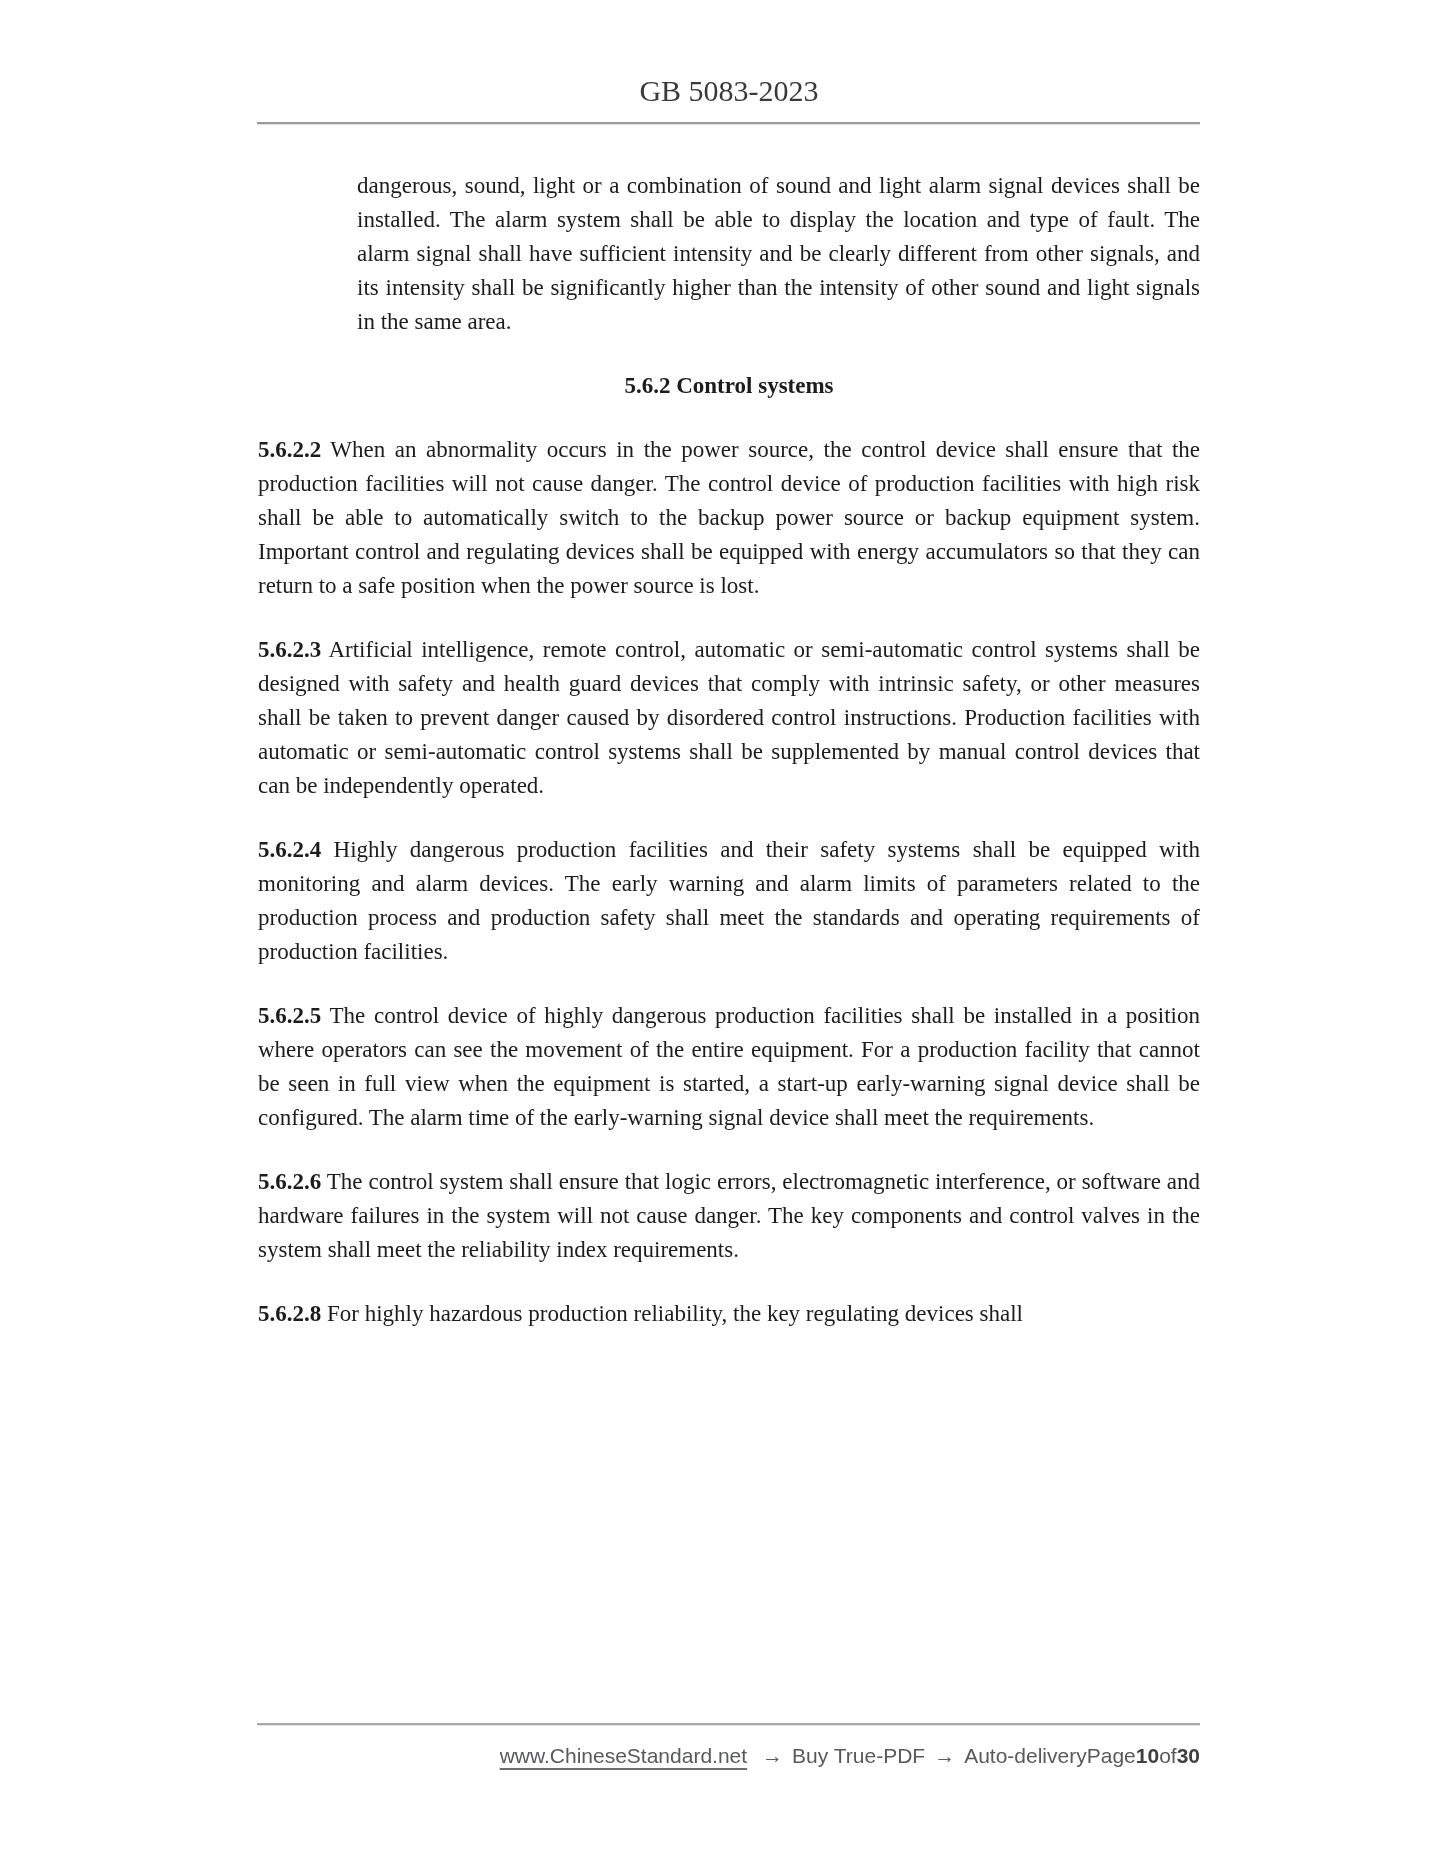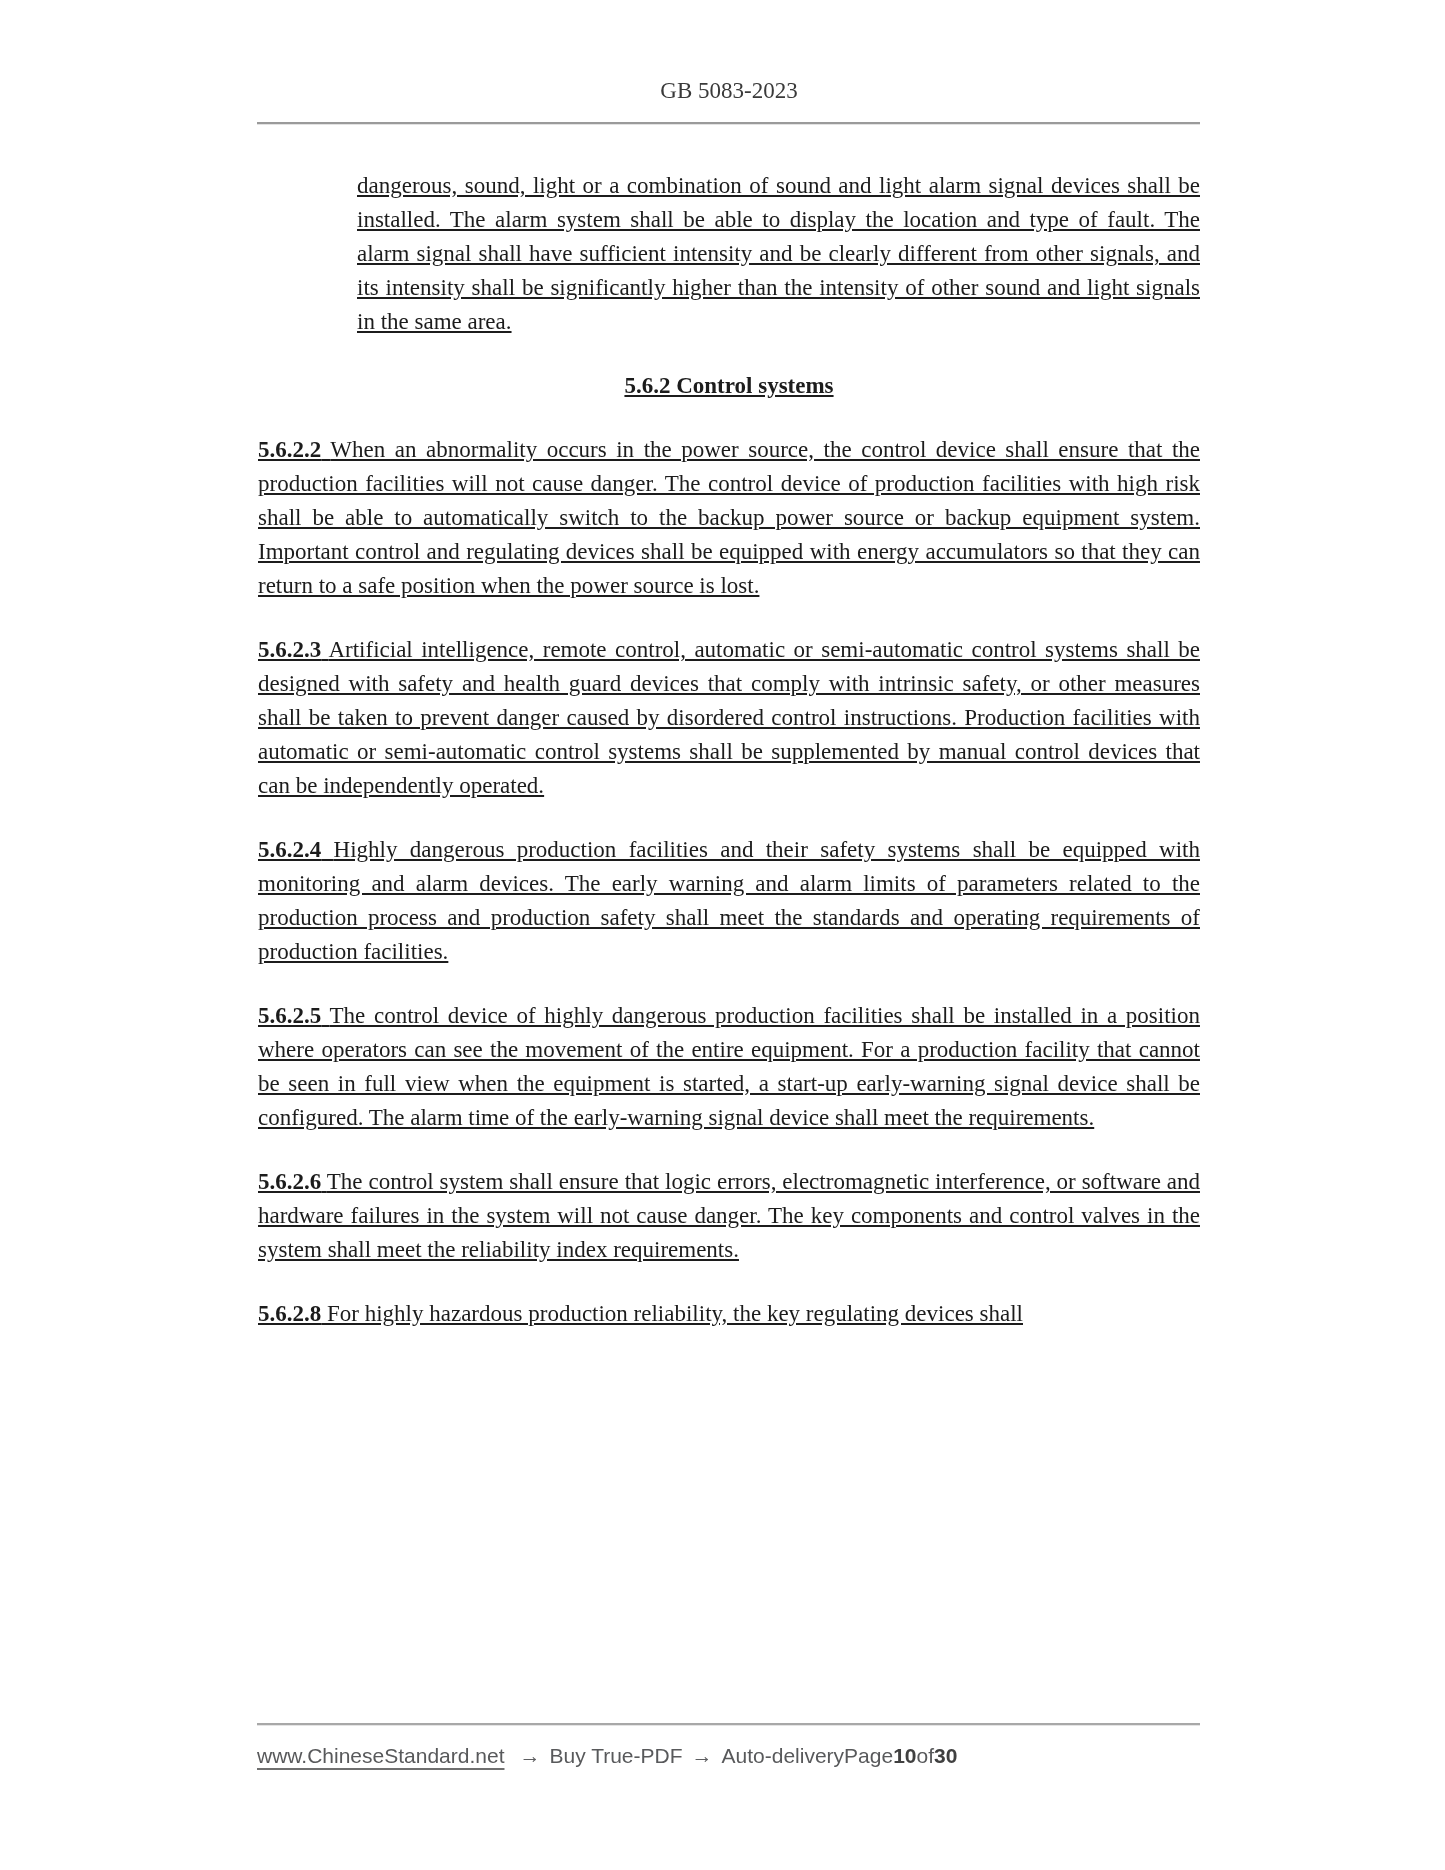--- a/index.html
+++ b/index.html
@@ -11,42 +11,41 @@
     font-family: "Liberation Serif", serif;
     color: #1c1c1c;
     overflow: hidden;
   }
   .page-header {
     position: absolute;
     top: 76px;
     left: 258px;
     width: 942px;
     text-align: center;
-    font-size: 23px;
+    font-size: 30px;
     line-height: 30px;
     color: #3a3a3a;
   }
   .header-rule {
     position: absolute;
     top: 122px;
     left: 257px;
     width: 943px;
     height: 0;
     border-top: 2px solid #9a9a9a;
     border-bottom: 1px solid #e2e2e2;
   }
   .content-area {
     position: absolute;
     top: 169px;
     left: 258px;
     width: 942px;
     font-size: 23px;
     line-height: 34px;
     text-align: justify;
-    text-decoration: underline;
   }
   .content-area p { margin: 0 0 30px 0; }
   .intro { margin-left: 99px !important; }
   .section-heading {
     font-size: 23px;
     line-height: 34px;
     font-weight: bold;
     margin: 0 0 30px 0;
     text-align: center;
   }
@@ -59,21 +58,21 @@
     height: 0;
     border-top: 2px solid #a8a8a8;
     border-bottom: 1px solid #e4e4e4;
   }
   .footer-row {
     position: absolute;
     top: 1742px;
     left: 257px;
     width: 943px;
     display: flex;
-    justify-content: flex-start;
+    justify-content: flex-end;
     align-items: baseline;
     font-family: "Liberation Sans", sans-serif;
     font-size: 21px;
     line-height: 28px;
     color: #58595b;
   }
   .footer-left { display: flex; align-items: baseline; gap: 9px; white-space: nowrap; }
   .footer-left a {
     color: #58595b;
     text-decoration: underline;

